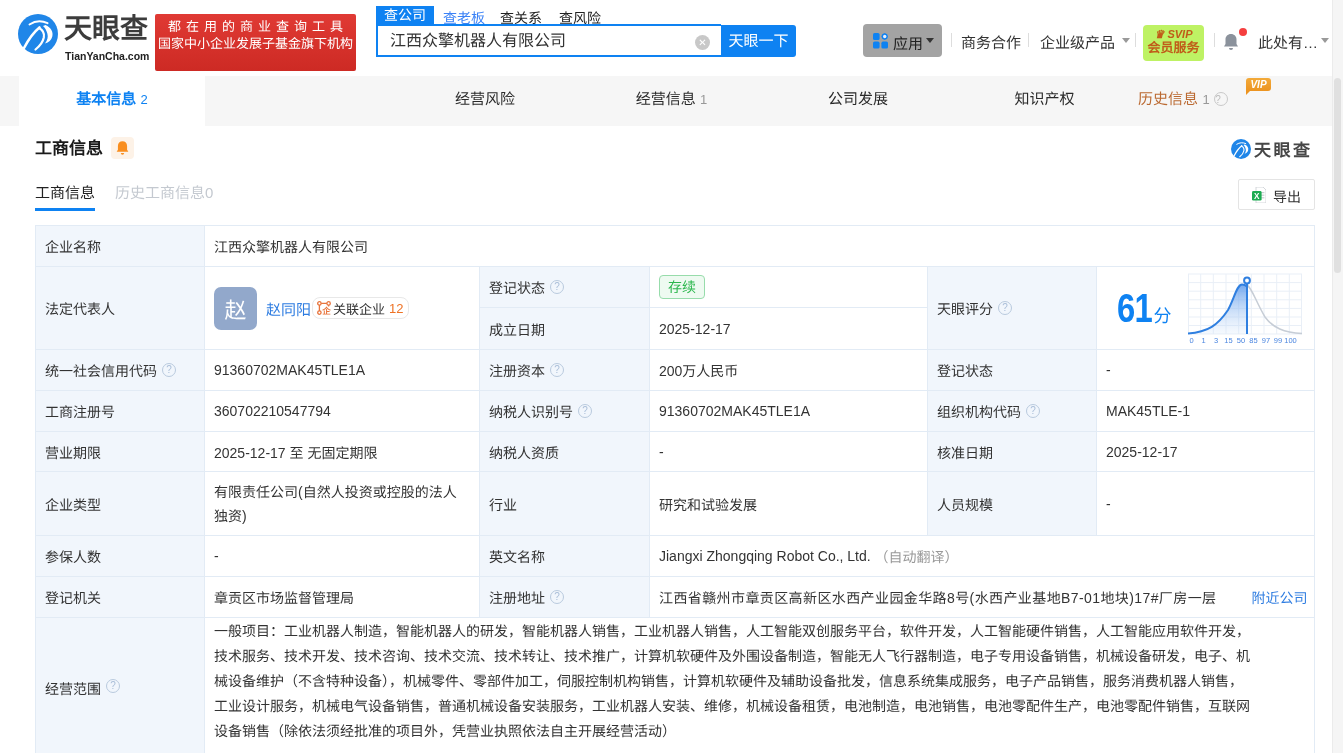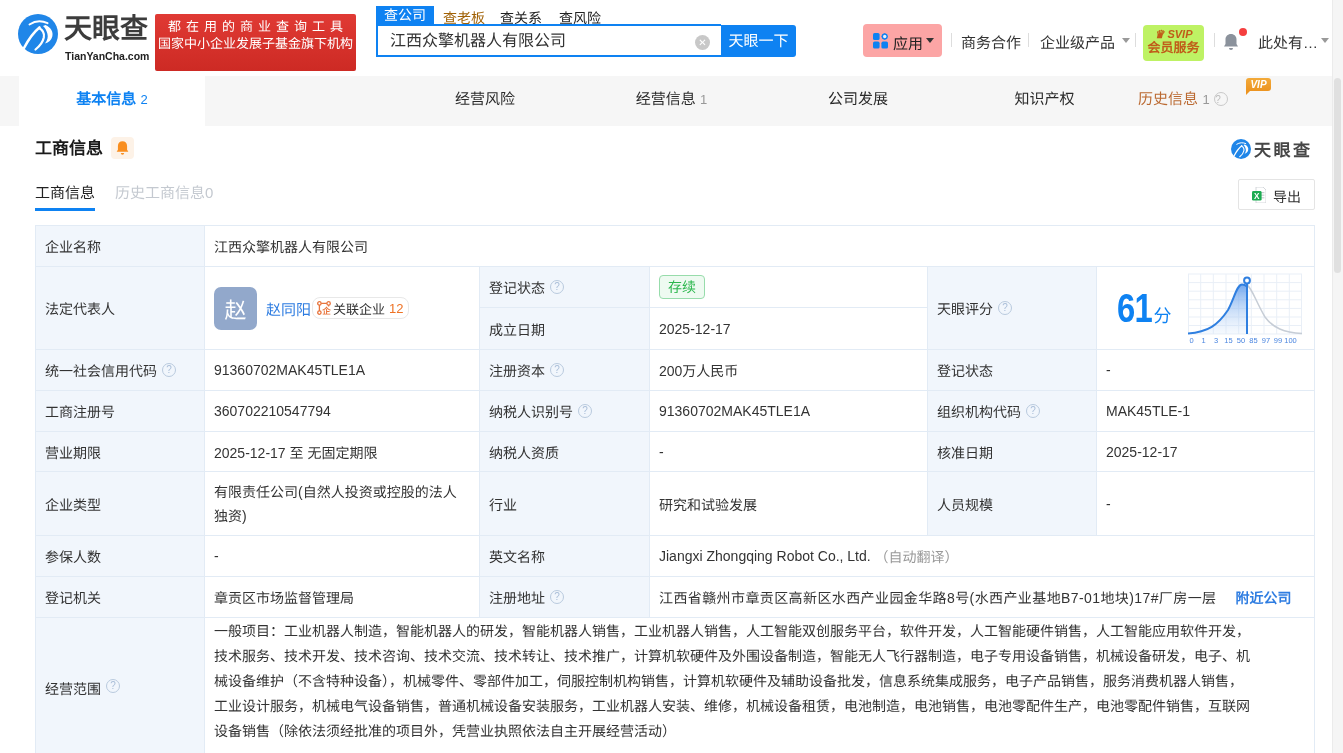--- a/index.html
+++ b/index.html
@@ -22,31 +22,31 @@
   </svg>
   <div class="abs" style="left:64px;top:14px;font-size:28px;font-weight:bold;color:#3c3c3c;letter-spacing:0px;line-height:30px;">天眼查</div>
   <div class="abs" style="left:65px;top:50px;font-size:10.5px;font-weight:bold;color:#222;letter-spacing:0px;">TianYanCha.com</div>
 
   <div class="abs" style="left:155px;top:14px;width:201px;height:57px;background:linear-gradient(180deg,#e03a34,#cd2a24);border-radius:2px;color:#fff;text-align:center;">
     <div style="margin-top:4px;font-size:13px;letter-spacing:5px;line-height:17px;text-indent:5px;">都在用的商业查询工具</div>
     <div style="font-size:13px;letter-spacing:0px;line-height:17px;">国家中小企业发展子基金旗下机构</div>
   </div>
 
   <div class="abs" style="left:376px;top:6px;width:58px;height:18px;background:#0e82f2;color:#fff;font-size:14px;text-align:center;line-height:18px;">查公司</div>
-  <div class="abs" style="left:443px;top:7px;font-size:14px;color:#a16207;">查老板</div>
+  <div class="abs" style="left:443px;top:7px;font-size:14px;color:#3b82f6;">查老板</div>
   <div class="abs" style="left:500px;top:7px;font-size:14px;color:#222;">查关系</div>
   <div class="abs" style="left:559px;top:7px;font-size:14px;color:#222;">查风险</div>
 
   <div class="abs" style="left:376px;top:24px;width:345px;height:33px;background:#fff;border:2px solid #0e82f2;border-right:none;">
     <div class="abs" style="left:12px;top:5px;font-size:16px;color:#333;line-height:20px;">江西众擎机器人有限公司</div>
     <div class="abs" style="left:317px;top:9px;width:15px;height:15px;border-radius:50%;background:#c8c8c8;color:#fff;font-size:10px;text-align:center;line-height:15px;">✕</div>
   </div>
   <div class="abs" style="left:721px;top:25px;width:75px;height:32px;background:#0e82f2;border-radius:0 3px 3px 0;color:#fff;font-size:15px;text-align:center;line-height:32px;">天眼一下</div>
 
-  <div class="abs" style="left:863px;top:24px;width:79px;height:33px;background:#fca5a5;border-radius:4px;">
+  <div class="abs" style="left:863px;top:24px;width:79px;height:33px;background:#a3a3a3;border-radius:4px;">
     <svg class="abs" style="left:10px;top:9px;" width="15" height="16" viewBox="0 0 15 16">
       <rect x="0" y="0" width="6.6" height="7" rx="1.6" fill="#0e82f2"></rect>
       <rect x="0" y="8.6" width="6.6" height="7" rx="1.6" fill="#0e82f2"></rect>
       <rect x="8.4" y="8.6" width="6.6" height="7" rx="1.6" fill="#0e82f2"></rect>
       <path d="M11.7 0 L14.2 1.2 L15 3.5 L14.2 5.8 L11.7 7 L9.2 5.8 L8.4 3.5 L9.2 1.2 Z" fill="#0e82f2"></path>
       <circle cx="11.7" cy="3.5" r="1.7" fill="#e9f0fd"></circle>
     </svg>
     <div class="abs" style="left:30px;top:8px;font-size:15px;color:#222;">应用</div>
     <div class="abs" style="left:63px;top:14px;width:0;height:0;border-left:4.5px solid transparent;border-right:4.5px solid transparent;border-top:5.5px solid #333;"></div>
   </div>
@@ -227,21 +227,21 @@
   <div class="lb">参保人数</div>
   <div class="vl">-</div>
   <div class="lb">英文名称</div>
   <div class="vl" style="grid-column:4/7;">Jiangxi Zhongqing Robot Co., Ltd.&nbsp;<span style="color:#999;">（自动翻译）</span></div>
 
   <div class="lb">登记机关</div>
   <div class="vl">章贡区市场监督管理局</div>
   <div class="lb">注册地址<span class="q">?</span></div>
   <div class="vl" style="grid-column:4/7;white-space:nowrap;">
       <span style="letter-spacing:0.4px;">江西省赣州市章贡区高新区水西产业园金华路8号(水西产业基地B7-01地块)17#厂房一层</span>
-      <span style="color:#2f7de1;margin-left:19px;font-weight:bold;">附近公司</span>
+      <span style="color:#2f7de1;margin-left:35px;">附近公司</span>
     </div>
 
   <div class="lb" style="align-items:flex-start;padding-top:60px;">经营范围<span class="q" style="margin-top:1px;">?</span></div>
   <div style="grid-column:2/7;background:#fff;padding:1px 9px 0;line-height:25px;white-space:nowrap;">一般项目：工业机器人制造，智能机器人的研发，智能机器人销售，工业机器人销售，人工智能双创服务平台，软件开发，人工智能硬件销售，人工智能应用软件开发，<br>技术服务、技术开发、技术咨询、技术交流、技术转让、技术推广，计算机软硬件及外围设备制造，智能无人飞行器制造，电子专用设备销售，机械设备研发，电子、机<br>械设备维护（不含特种设备），机械零件、零部件加工，伺服控制机构销售，计算机软硬件及辅助设备批发，信息系统集成服务，电子产品销售，服务消费机器人销售，<br>工业设计服务，机械电气设备销售，普通机械设备安装服务，工业机器人安装、维修，机械设备租赁，电池制造，电池销售，电池零配件生产，电池零配件销售，互联网<br>设备销售（除依法须经批准的项目外，凭营业执照依法自主开展经营活动）</div>
 </div>
 
 <div class="abs" style="left:1332px;top:0;width:11px;height:753px;background:#f5f5f5;border-left:1px solid #ebebeb;"></div>
 <div class="abs" style="left:1334px;top:78px;width:7px;height:195px;background:#e0e0e0;border-radius:4px;"></div>
 
 </body></html>

